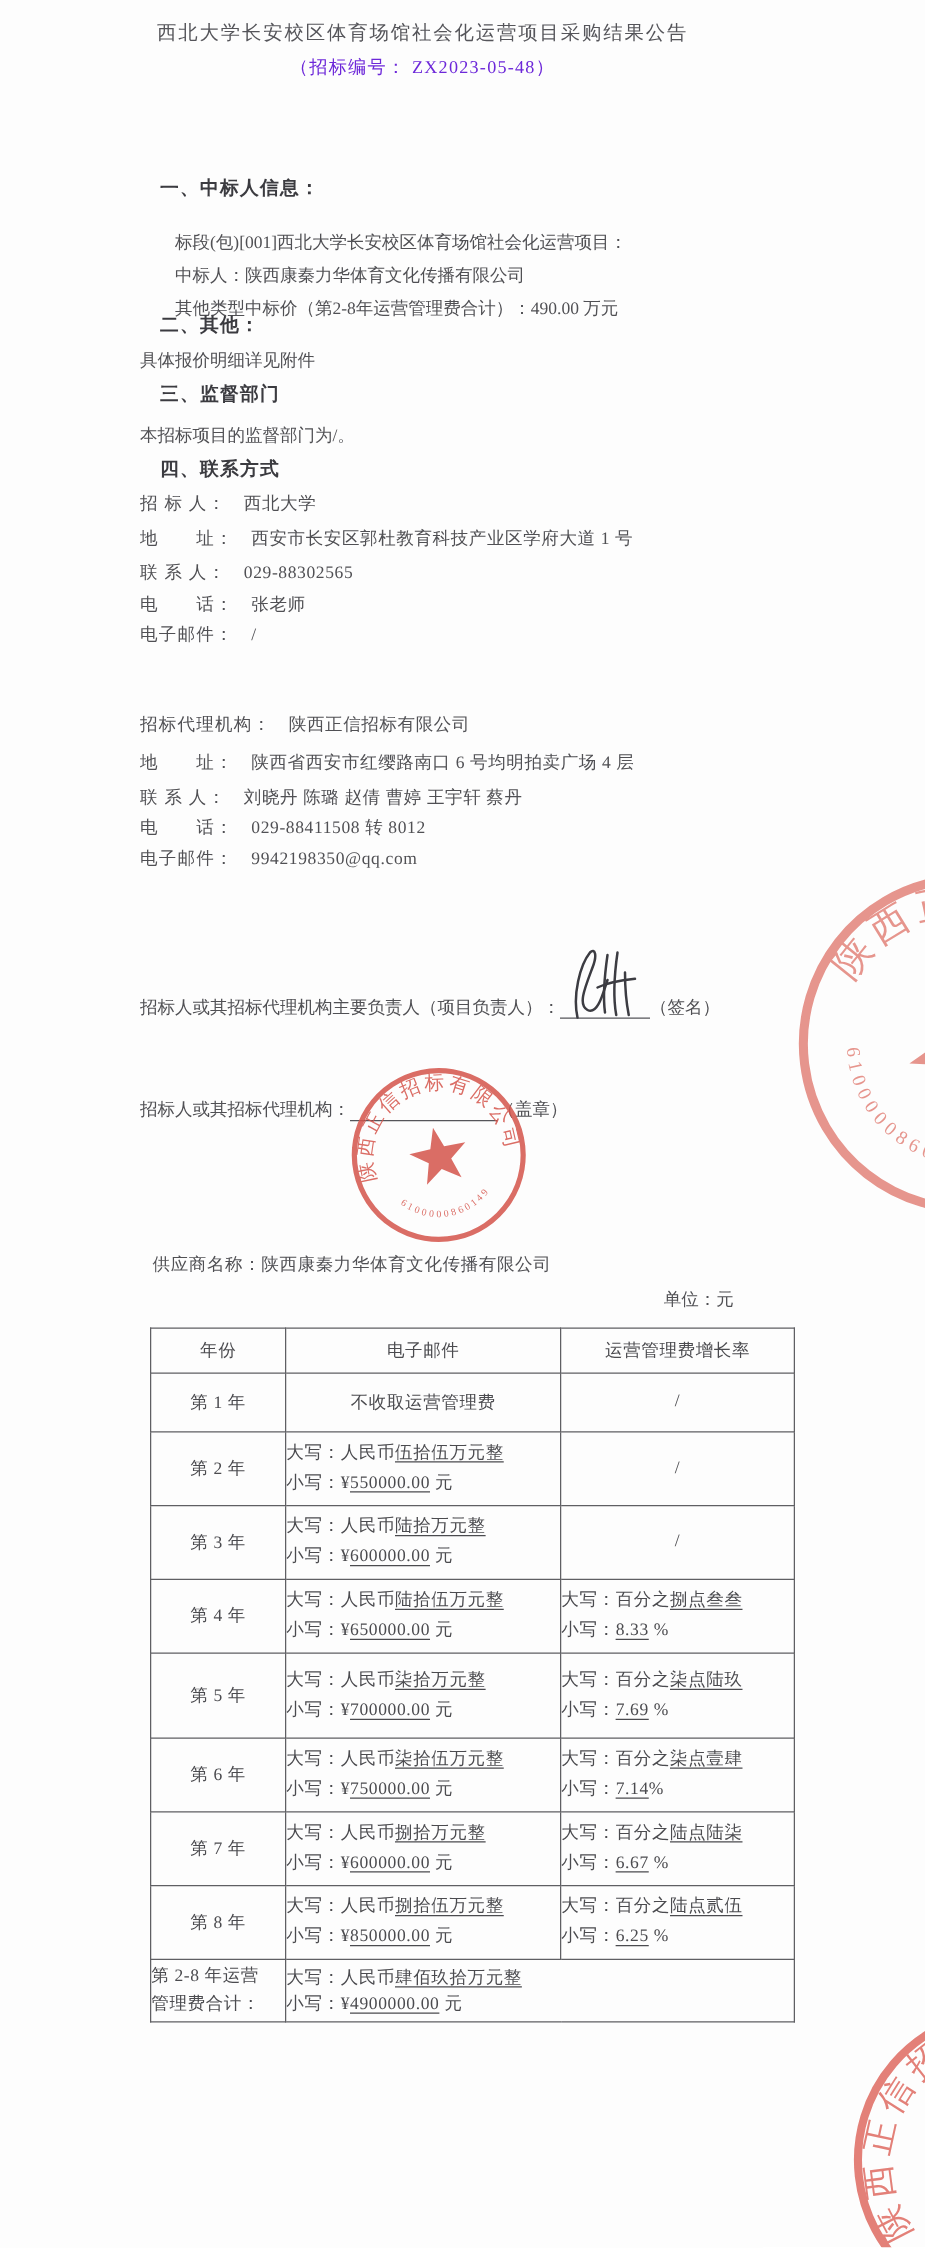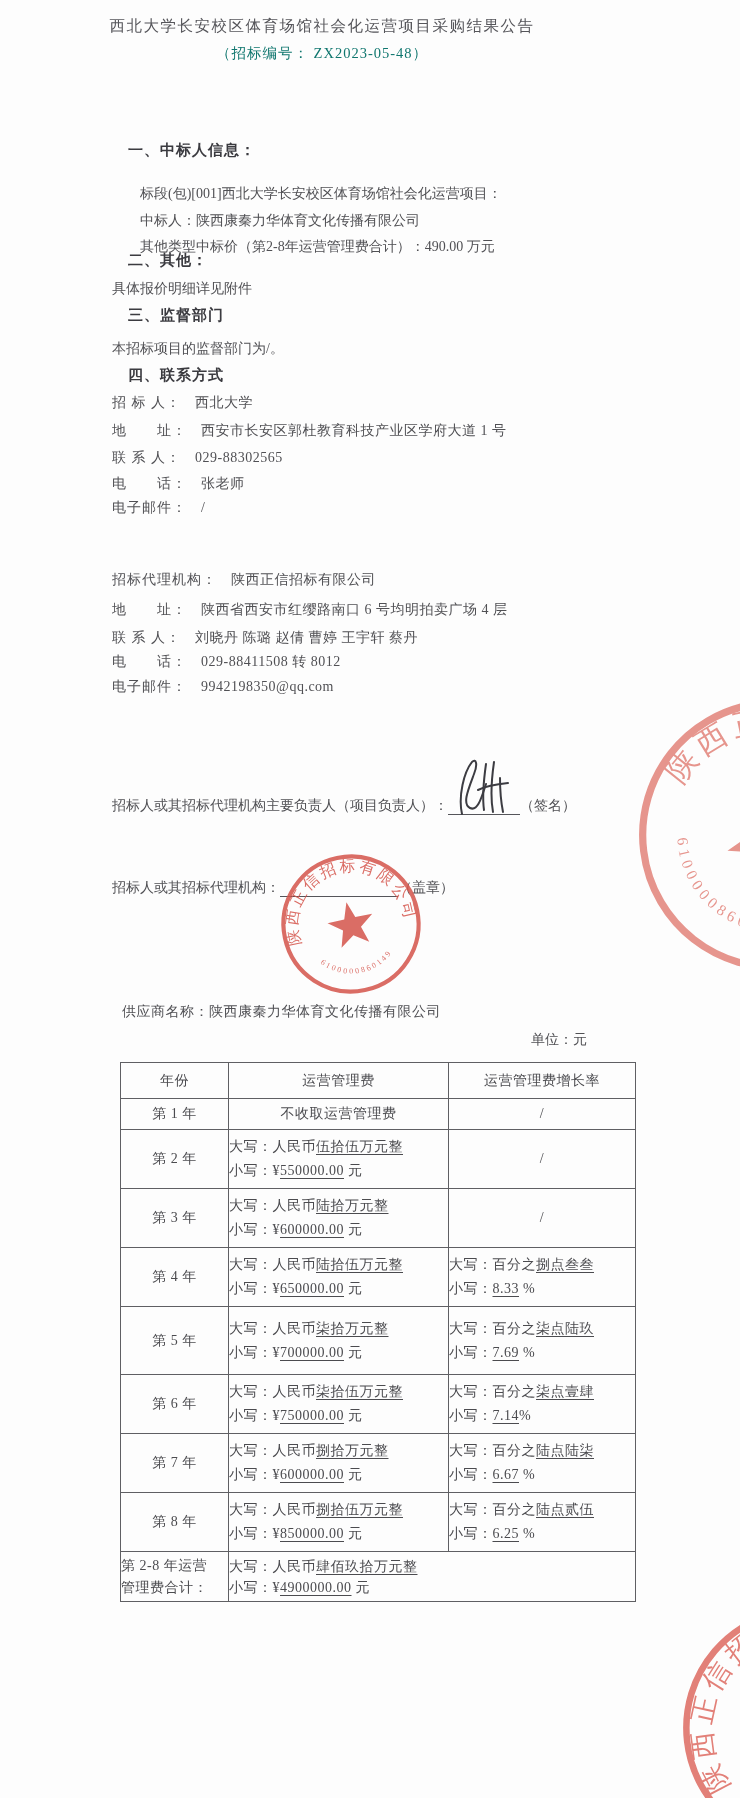--- a/index.html
+++ b/index.html
@@ -3,23 +3,23 @@
 <meta charset="utf-8">
 <style>
   html,body{margin:0;padding:0;background:#ffffff;}
   .page{
     position:relative;width:740px;height:1798px;overflow:hidden;
     background:#fdfdfd;
     font-family:"Liberation Serif","DejaVu Serif",serif;
     color:#505054;font-size:14px;
   }
   .line{position:absolute;white-space:nowrap;}
-  .center{left:0;width:644px;text-align:center;}
+  .center{left:16px;width:644px;text-align:center;}
   .title{font-size:15.5px;letter-spacing:1.5px;color:#55555a;}
-  .subtitle{font-size:14.5px;letter-spacing:1px;color:#0f766e;}
+  .subtitle{font-size:14.5px;letter-spacing:1px;color:#6d28d9;}
   .h{font-weight:bold;font-size:15px;color:#3b3b40;letter-spacing:1px;margin-left:16px;}
   .ind{left:140px;margin-top:12px;}
   .body-x{left:112px;}
   .lab{letter-spacing:1px;}
   .val{margin-left:14px;letter-spacing:.5px;}
   .sigline{display:inline-block;border-bottom:1px solid #55555a;height:16px;vertical-align:bottom;}
   .u{text-decoration:underline;text-underline-offset:3px;}
   
   table.quote{
     position:absolute;left:120px;top:1062px;width:515px;
@@ -122,24 +122,24 @@
 
   <table class="quote">
     <colgroup>
         <col style="width:108px">
         <col style="width:220px">
         <col style="width:187px">
       </colgroup>
     <tbody>
         <tr style="height:36px">
       <th class="c-center">年份</th>
-      <th class="c-center">运营管理费</th>
+      <th class="c-center">电子邮件</th>
       <th class="c-center">运营管理费增长率</th>
     </tr>
-    <tr style="height:31px">
+    <tr style="height:47px">
       <td class="c-center">第 1 年</td>
       <td class="c-center">不收取运营管理费</td>
       <td class="c-center">/</td>
     </tr>
     <tr style="height:59px">
       <td class="c-center">第 2 年</td>
       <td class="twoline">
         <div><span>大写：人民币</span><span class="u">伍拾伍万元整</span></div>
         <div><span>小写：¥</span><span class="u">550000.00</span><span> 元</span></div>
       </td>

